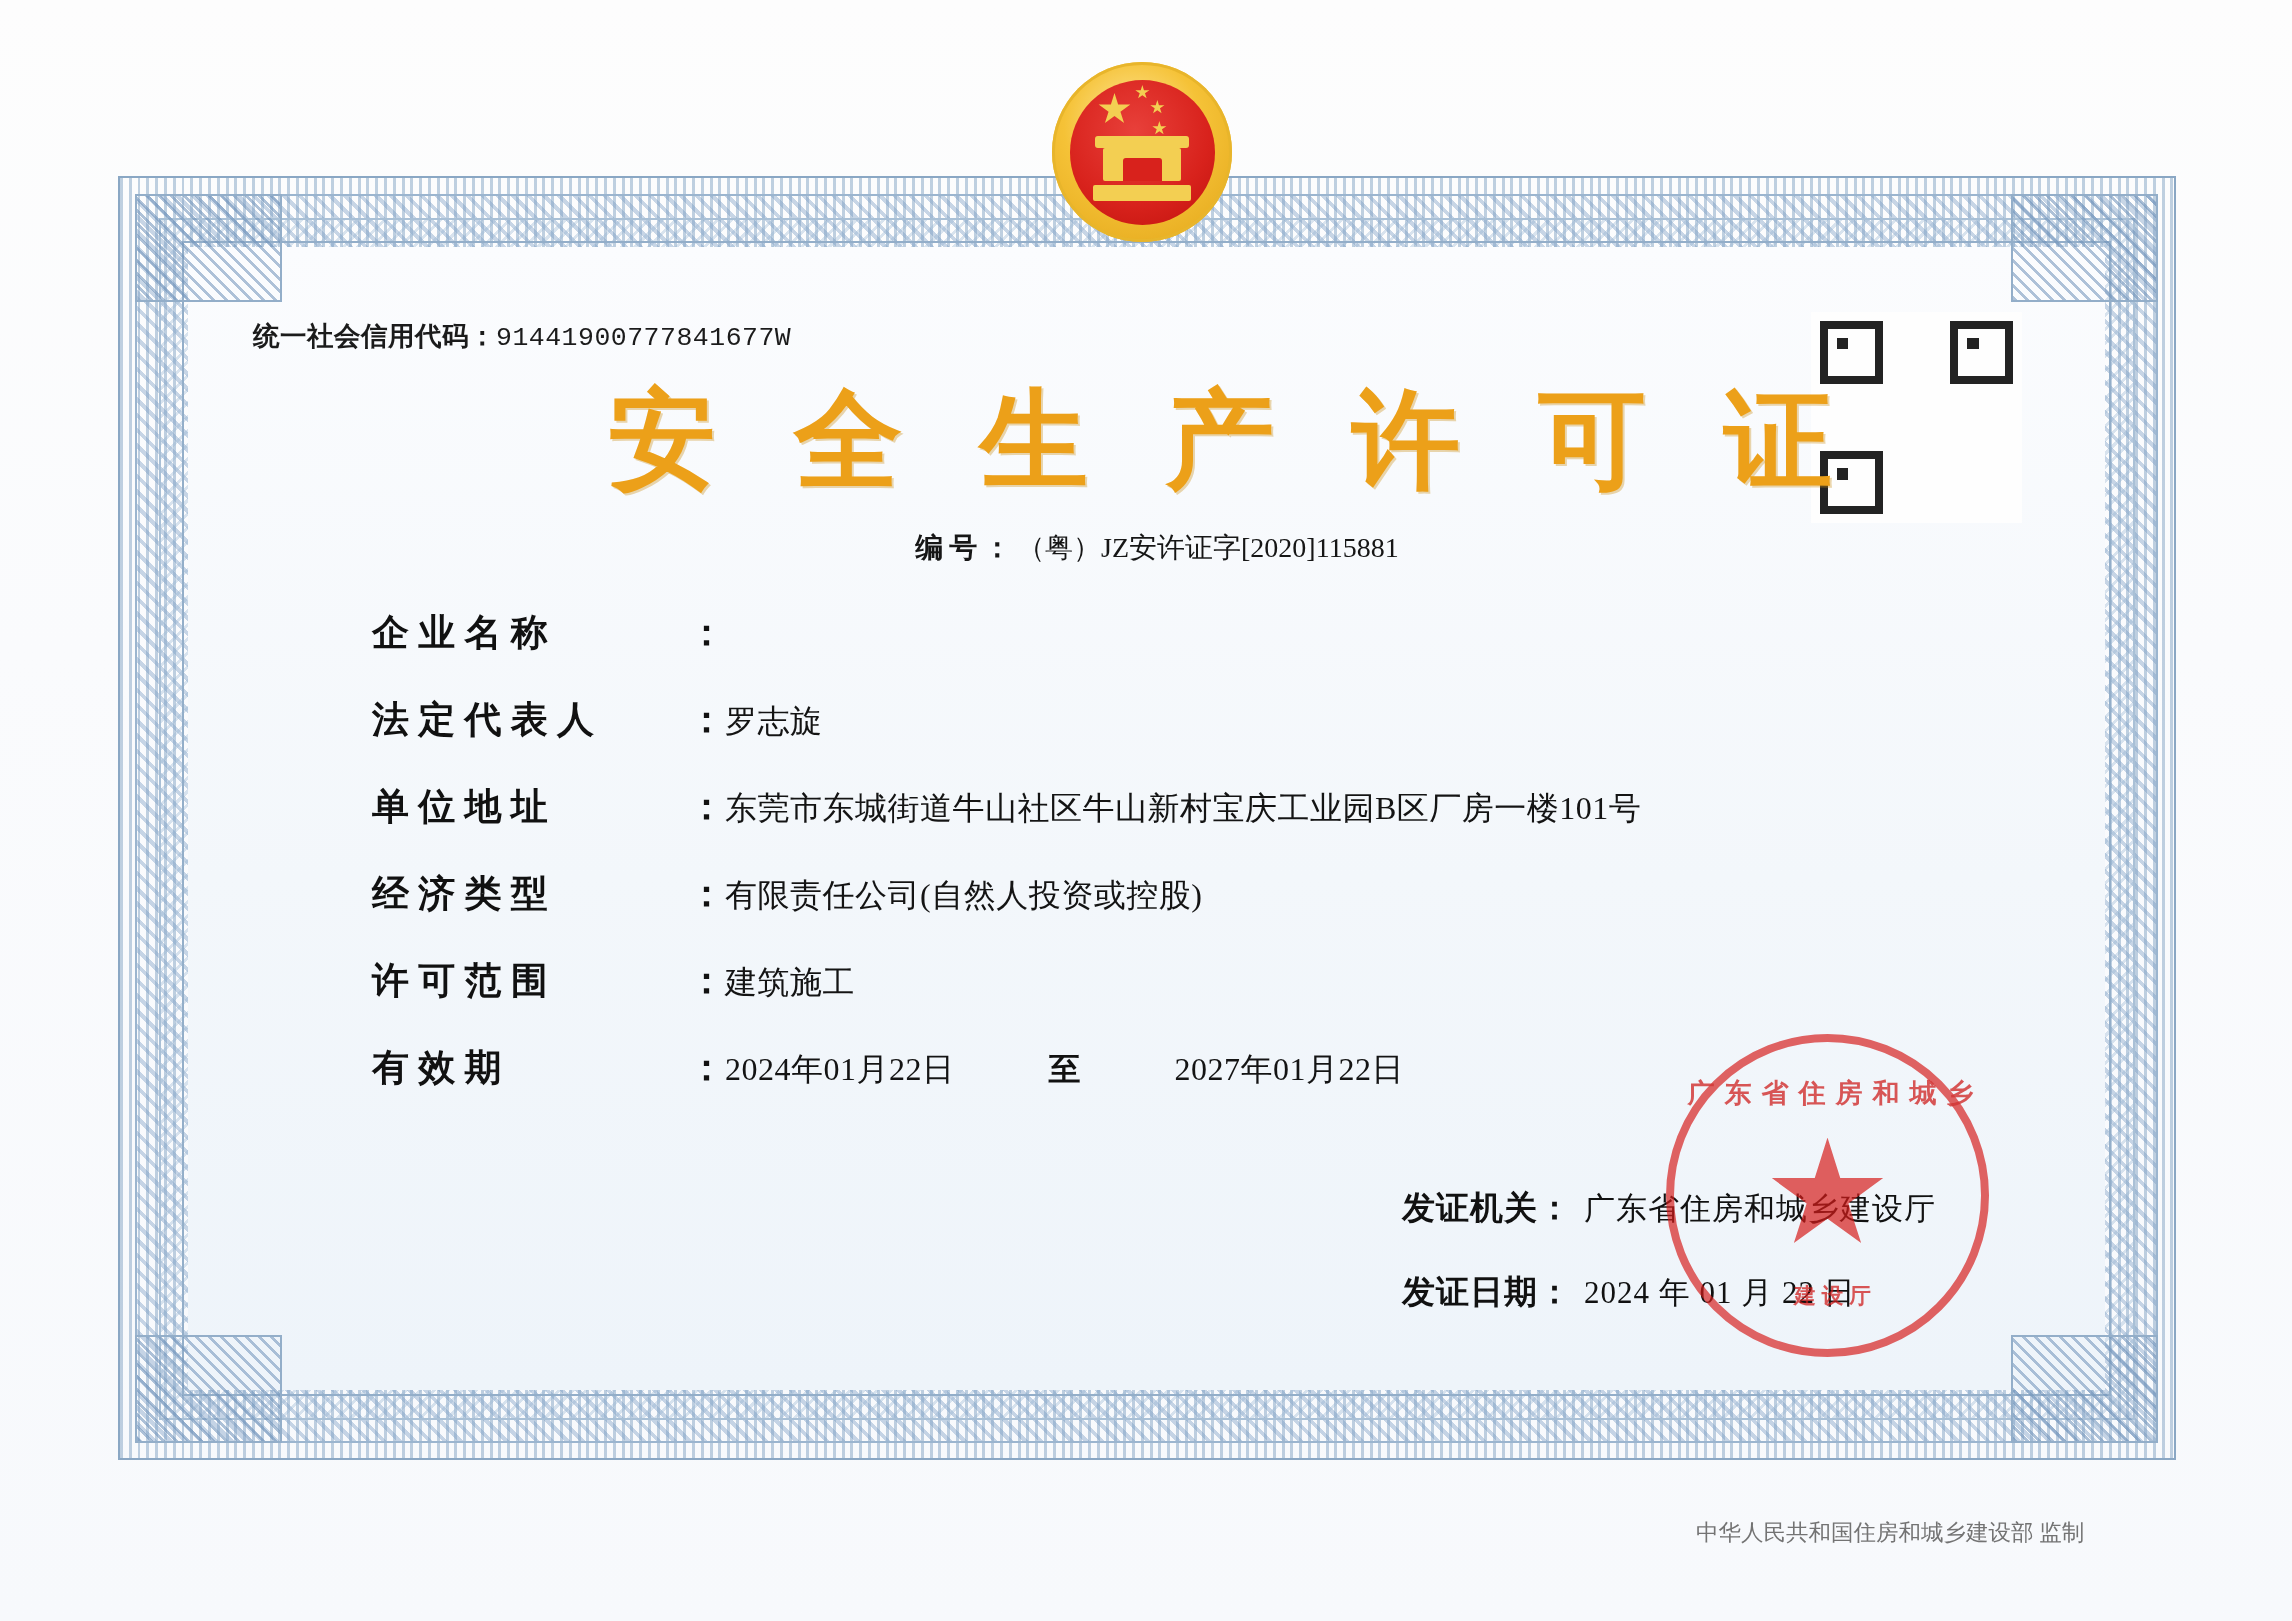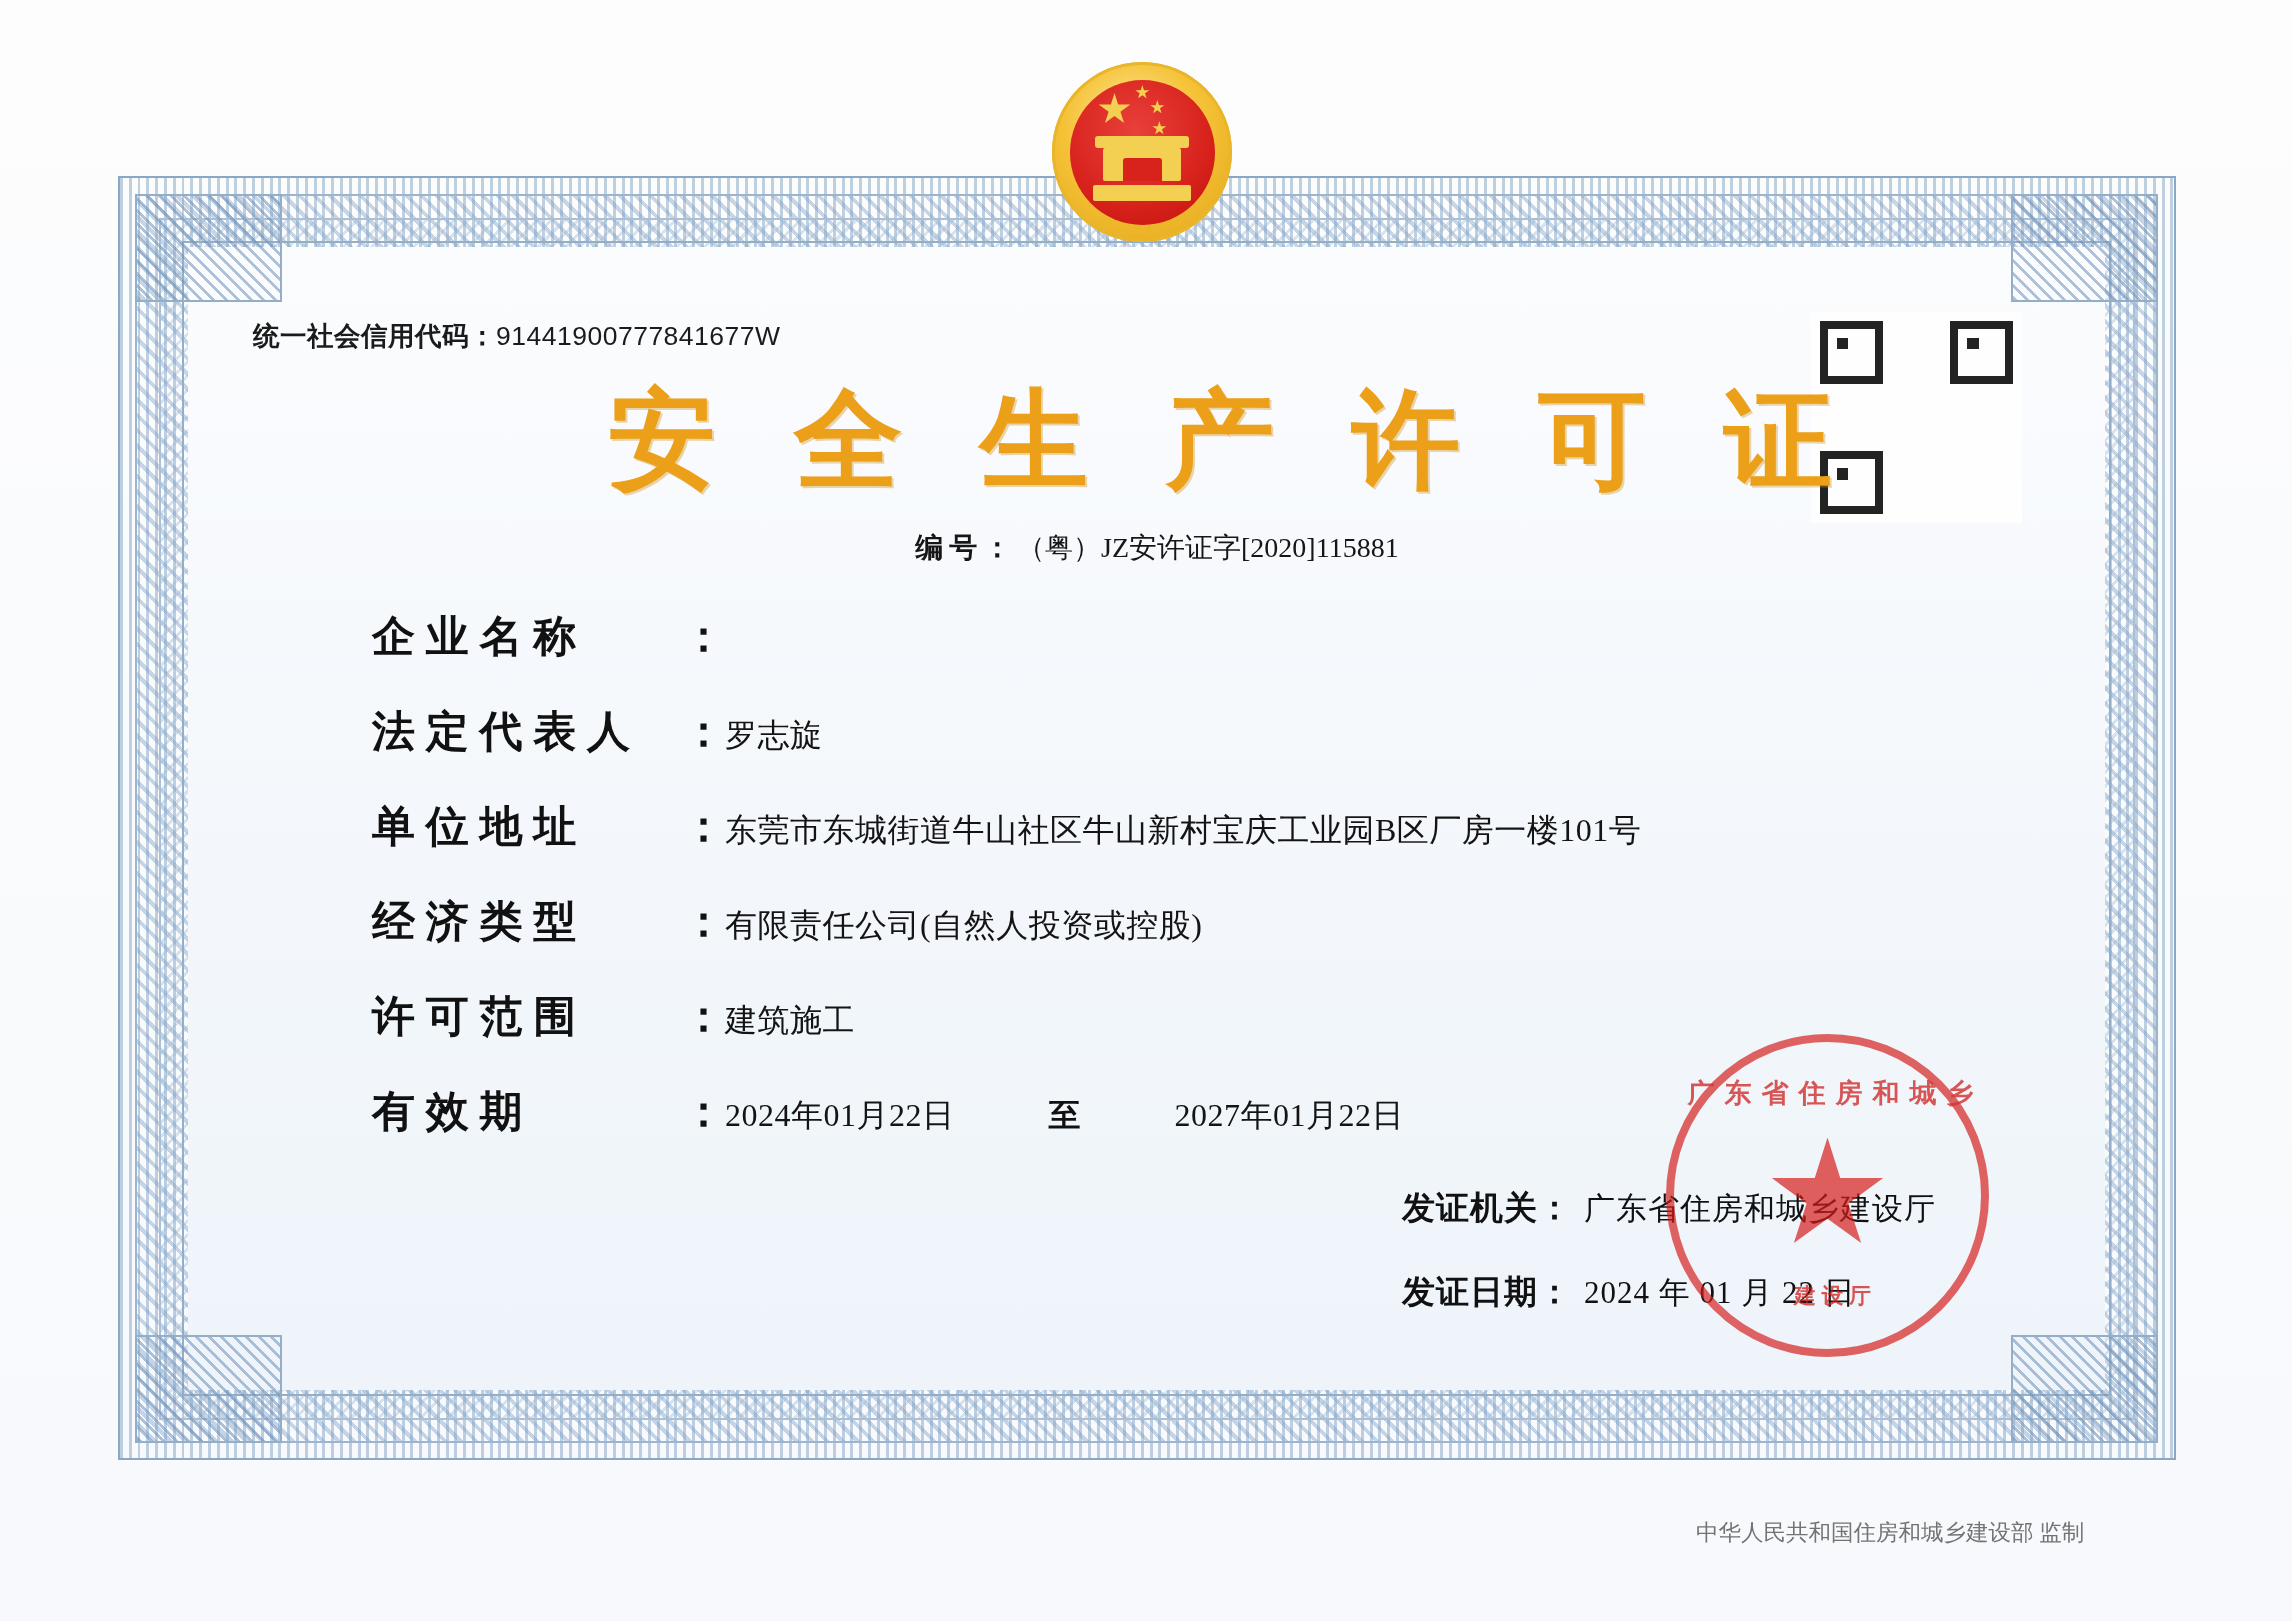--- a/index.html
+++ b/index.html
@@ -180,21 +180,21 @@
   .credit-code {
     position: absolute;
     left: 253px;
     top: 318px;
     font-size: 26.5px;
     color: #1b1b1b;
     letter-spacing: 0.5px;
     white-space: nowrap;
   }
   .credit-code .label { font-weight: bold; }
-  .credit-code .value { font-family: Liberation Sans, sans-serif; }
+  .credit-code .value { font-family: Liberation Mono, monospace; }
 
   .cert-title {
     position: absolute;
     left: 608px;
     top: 368px;
     width: 1098px;
     text-align: center;
     font-size: 108px;
     font-weight: bold;
     letter-spacing: 25.5px;
@@ -245,21 +245,21 @@
     width: 1568px;
   }
   .row {
     display: flex;
     align-items: baseline;
     margin-bottom: 37px;
     white-space: nowrap;
   }
   .row .flabel {
     width: 353px;
-    font-size: 43px;
+    font-size: 37px;
     font-weight: bold;
     color: #111;
     display: flex;
     justify-content: space-between;
   }
   .row .flabel .colon { font-weight: bold; }
   .row .fvalue {
     font-size: 32px;
     color: #141414;
     letter-spacing: 0.5px;

